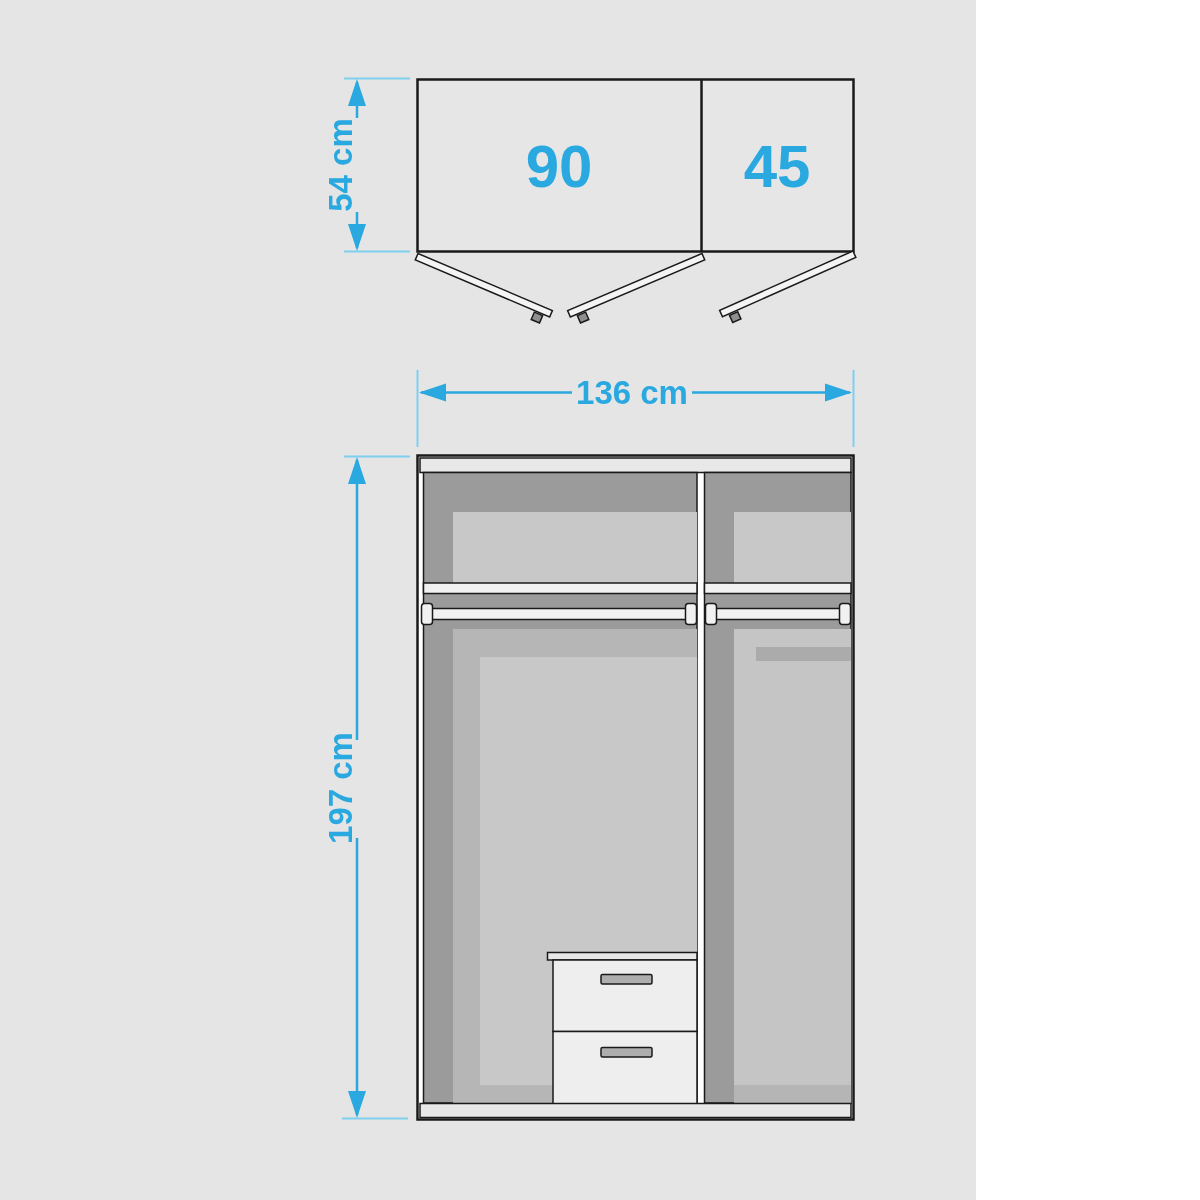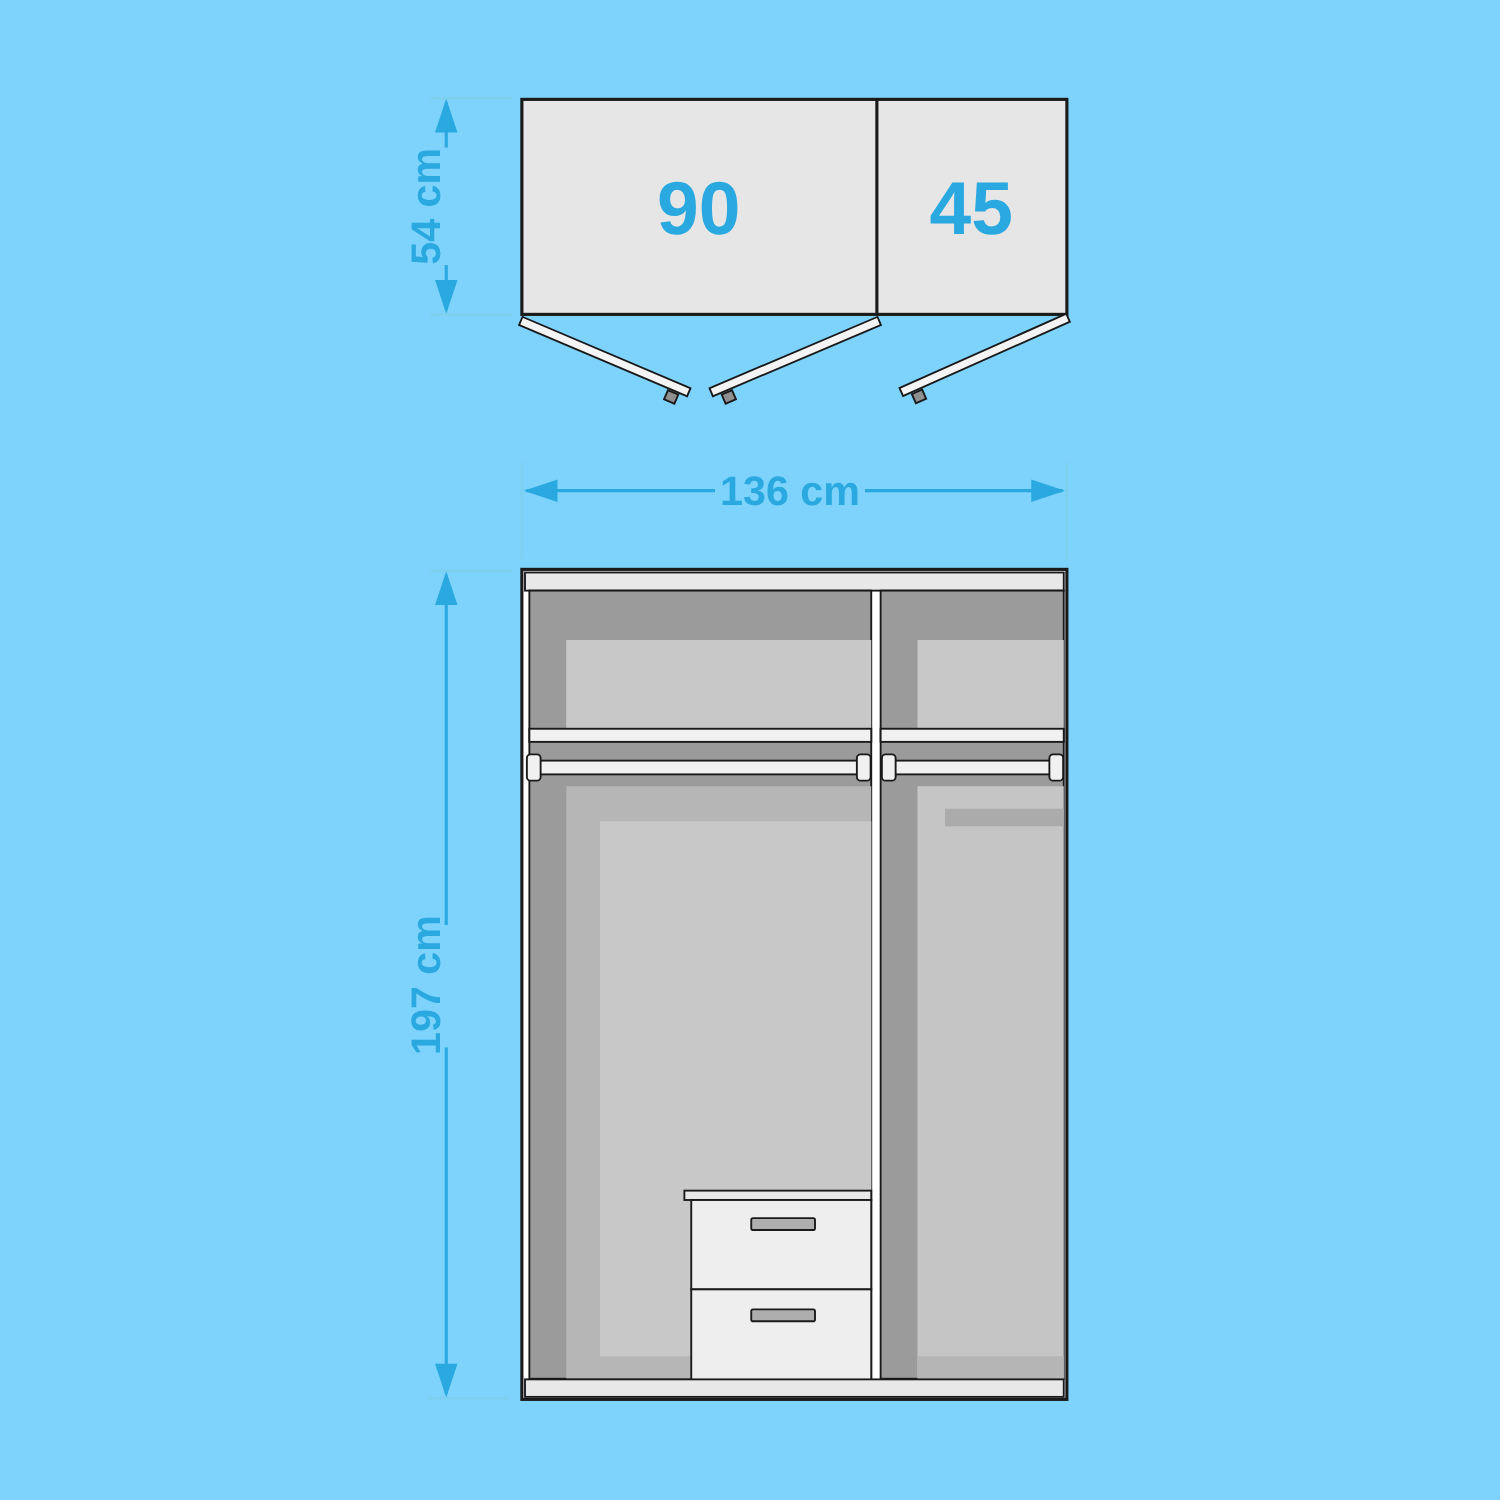--- a/index.html
+++ b/index.html
@@ -1,17 +1,17 @@
 <!DOCTYPE html>
 <html style="--c-accent: #29a9e0; --c-extension-line: #7fcfef; --c-outline: #1a1a1a; --c-door-fill: #e6e6e6; --c-door-leaf: #f4f4f4; --c-interior-dark: #9b9b9b; --c-interior-mid: #b6b6b6; --c-interior-light: #c8c8c8; --c-interior-light-alt: #c5c5c5; --c-shadow-band: #ababab; --c-bottom-band: #b5b5b5; --c-shelf-white: #f1f1f1; --c-strip-light: #e8e8e8; --c-drawer-front: #eeeeee; --c-handle-gray: #aeaeae; --c-knob-gray: #8f8f8f;"><head>
 <meta charset="utf-8">
 <style>
   html,body{margin:0;padding:0;background:#ffffff;}
-  .canvas{position:relative;width:1200px;height:1200px;background:#7dd3fc;overflow:hidden;
-          font-family:"Liberation Sans",sans-serif;}
+  .canvas{position:relative;width:964px;height:1200px;background:#e5e5e5;overflow:hidden;
+          font-family:"Liberation Sans",sans-serif;padding-left:12px;}
   svg{position:absolute;left:0;top:0;}
 
   
   .outline        {stroke:var(--c-outline);}
   .no-stroke      {stroke:none;}
   .f-white        {fill:#ffffff;}
   .f-door         {fill:var(--c-door-fill);}
   .f-doorleaf     {fill:var(--c-door-leaf);}
   .f-dark         {fill:var(--c-interior-dark);}
   .f-mid          {fill:var(--c-interior-mid);}

